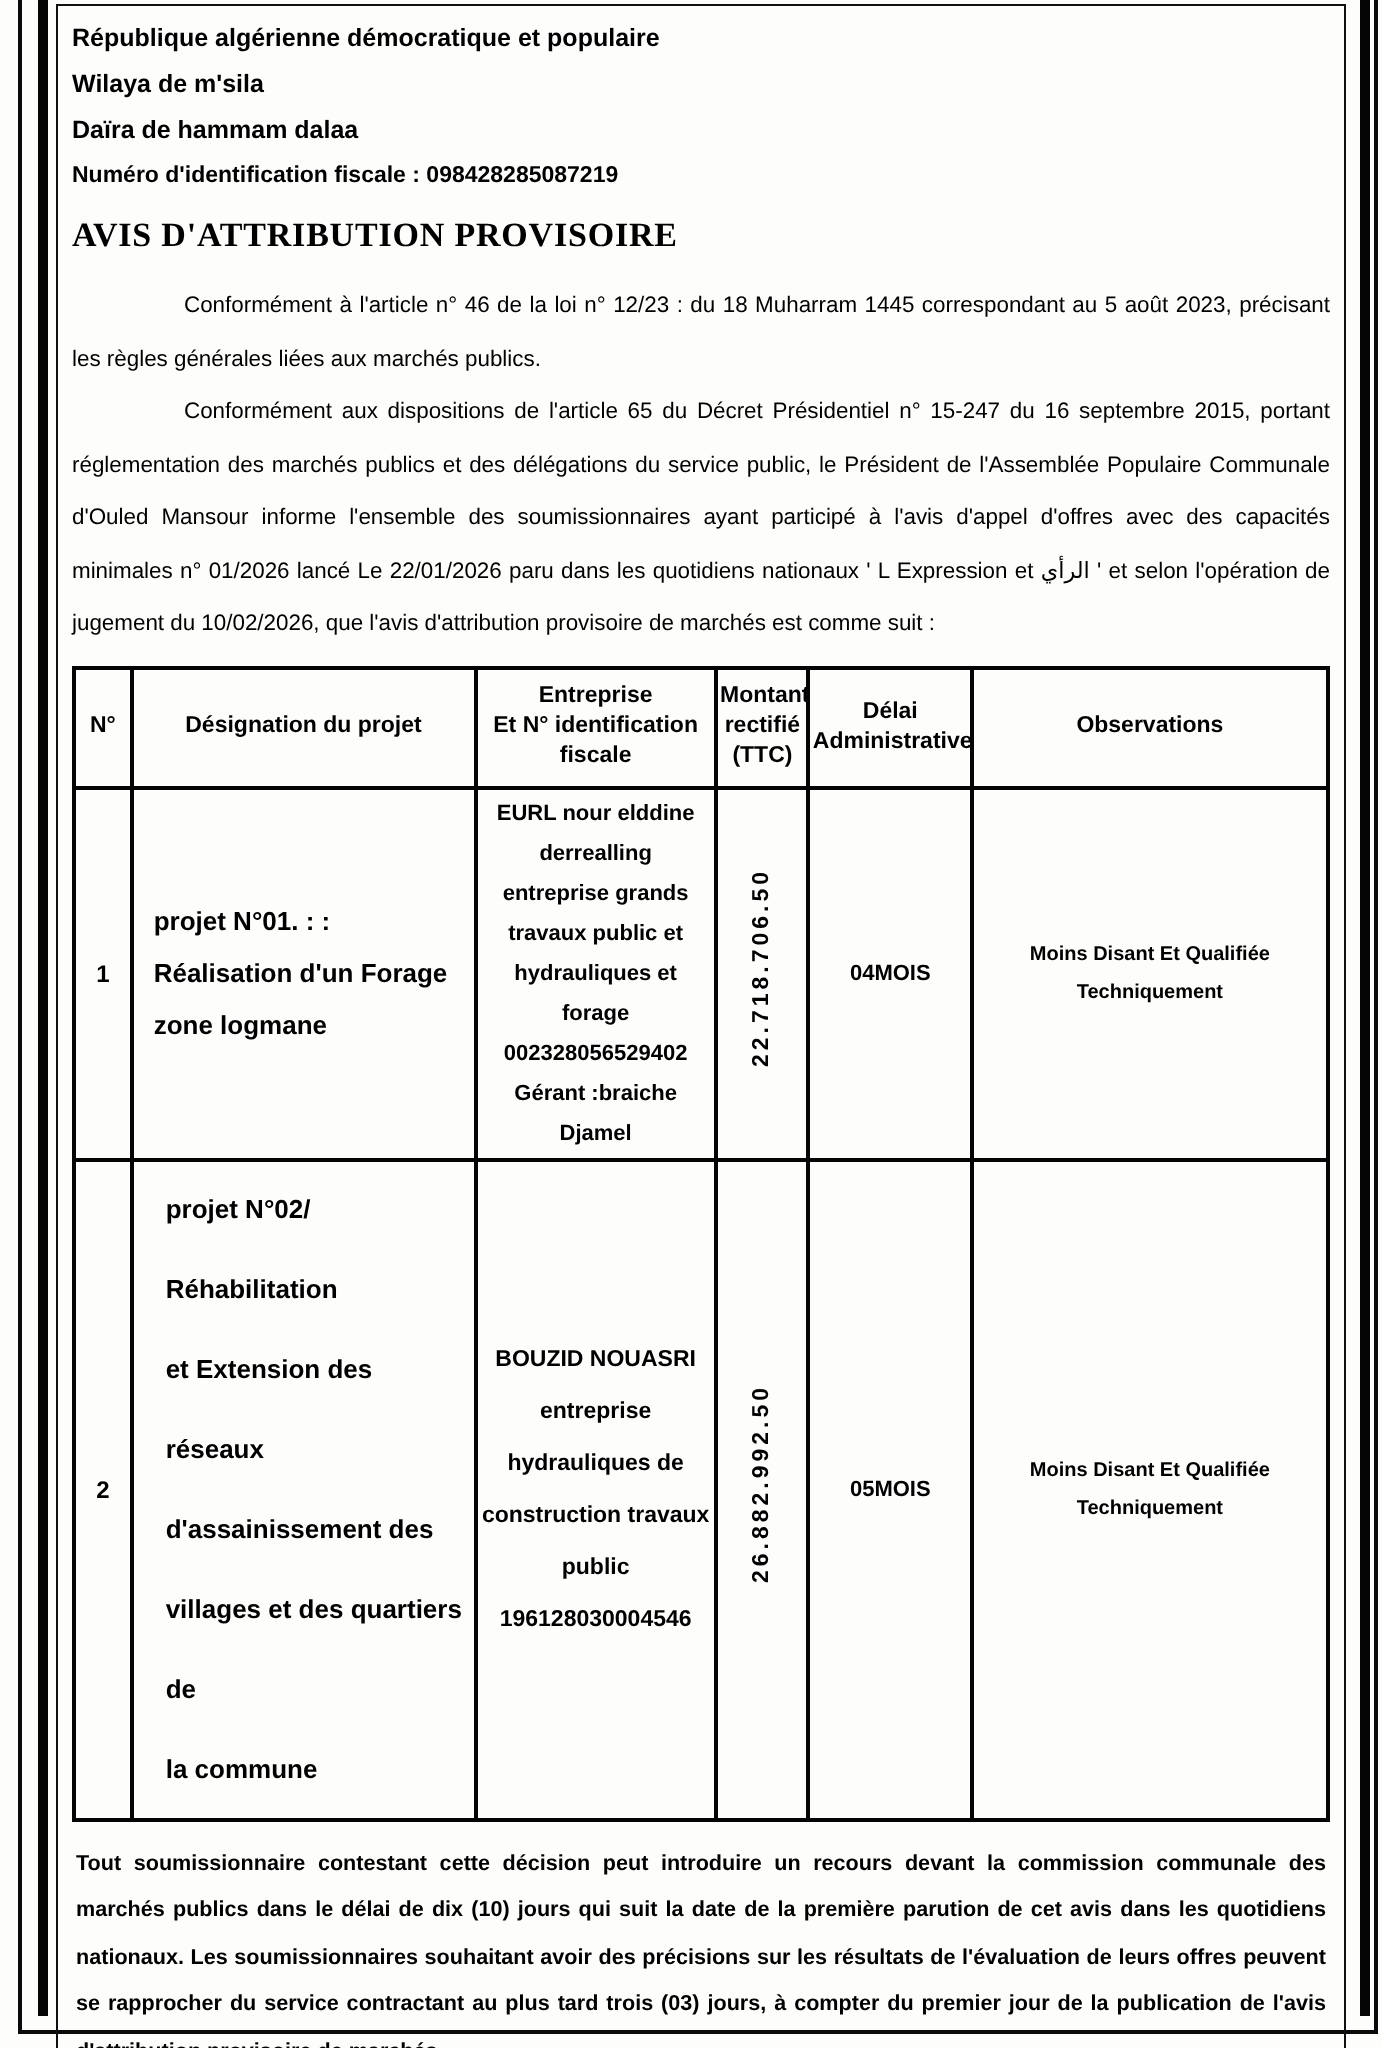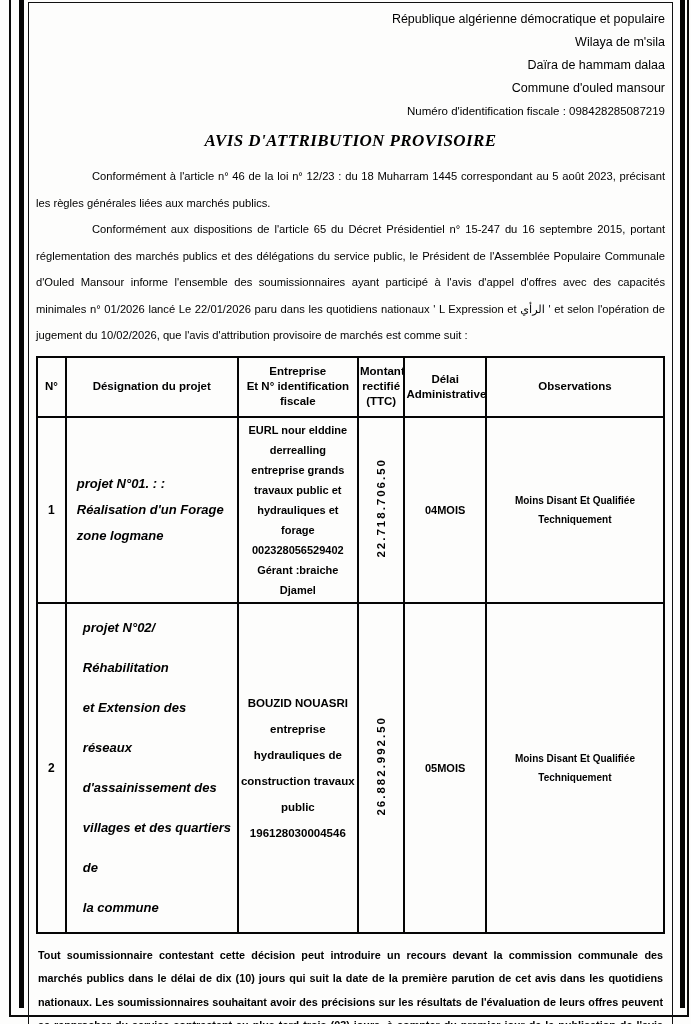--- a/index.html
+++ b/index.html
@@ -23,28 +23,28 @@
   }
   .content {
     position:absolute; top:2px; left:28px; width:645px;
   }
   .doc-box {
     border:1.5px solid #111;
     box-sizing:border-box;
     padding:5px 7px 4px 7px;
   }
   .hdr-line {
-    text-align:right; font-weight:normal;
+    text-align:left; font-weight:bold;
     font-size:12.5px; line-height:23px;
   }
   .hdr-nif { font-size:11.5px; }
   .doc-title {
-    text-align:center; font-family:"Liberation Serif", serif;
+    font-family:"Liberation Serif", serif;
     font-weight:bold; font-size:17px; line-height:26px;
-    letter-spacing:0.4px; margin-top:5px;font-style:italic;
+    letter-spacing:0.4px; margin-top:5px;
   }
   .para {
     font-weight:normal; font-size:11.2px; line-height:26.5px;
     text-align:justify; text-indent:56px; margin:0;
   }
   .para-first { margin-top:9px; }
   table.award {
     width:100%; border-collapse:collapse; margin-top:7px;
     table-layout:fixed;
   }
@@ -52,21 +52,21 @@
     border:2px solid #050505; font-weight:bold;
     vertical-align:middle; overflow:hidden;
   }
   table.award th {
     font-size:11.5px; line-height:15px; padding:5px 1px;
     white-space:pre-line; text-align:center;
   }
   .pre { white-space:pre-line;border-radius:23px; }
   td.cell-num { text-align:center; font-size:12px; }
   td.cell-designation {
-    text-align:left; padding:4px 4px 4px 10px; font-size:13px;font-style:italic;
+    text-align:left; padding:4px 4px 4px 10px; font-size:13px;
   }
   .row1 td.cell-designation { line-height:26px; }
   .row2 td.cell-designation { line-height:40px; padding-left:16px; }
   td.cell-entreprise { text-align:center; font-size:11px; padding:2px; }
   .row1 td.cell-entreprise { line-height:20px; }
   .row2 td.cell-entreprise { line-height:26px; font-size:11.5px;margin-left:20px; }
   td.cell-montant { text-align:center; }
   td.cell-montant span {
     display:inline-block;
     writing-mode:vertical-rl; transform:rotate(180deg);
@@ -89,21 +89,20 @@
 <div class="thick-border"></div>
 
 <div class="content">
 
   <div class="doc-box">
 
     <div>
       <div class="hdr-line">République algérienne démocratique et populaire</div>
       <div class="hdr-line">Wilaya de m'sila</div>
       <div class="hdr-line">Daïra de hammam dalaa</div>
-      <div class="hdr-line">Commune d'ouled mansour</div>
       <div class="hdr-line hdr-nif">Numéro d'identification fiscale : 098428285087219</div>
       <div class="doc-title">AVIS D'ATTRIBUTION PROVISOIRE</div>
     </div>
 
     <p class="para para-first">Conformément à l'article n° 46 de la loi n° 12/23 : du 18 Muharram 1445 correspondant au 5 août 2023, précisant les règles générales liées aux marchés publics.</p>
     <p class="para">Conformément aux dispositions de l'article 65 du Décret Présidentiel n° 15-247 du 16 septembre 2015, portant réglementation des marchés publics et des délégations du service public, le Président de l'Assemblée Populaire Communale d'Ouled Mansour informe l'ensemble des soumissionnaires ayant participé  à l'avis d'appel d'offres avec des capacités minimales n° 01/2026 lancé Le 22/01/2026  paru dans les quotidiens nationaux ' L Expression  et الرأي ' et selon l'opération de jugement du  10/02/2026, que l'avis d'attribution provisoire de marchés  est comme suit :</p>
 
     <table class="award">
       <colgroup>
         <col style="width:4.6%">

